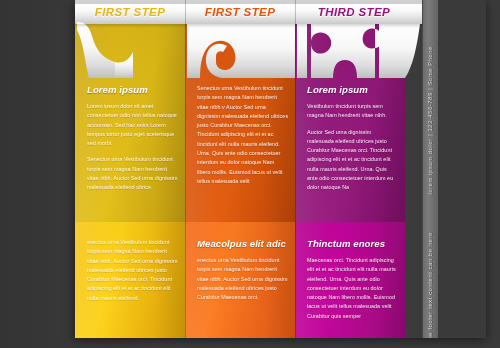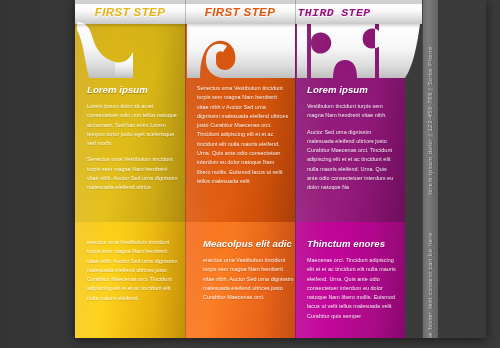--- a/index.html
+++ b/index.html
@@ -65,21 +65,21 @@
   .tabs { position:absolute; left:0; top:0; width:347px; height:24px; z-index:7; }
   .tab {
     position:absolute; top:0; height:24px; width:110px;
     display:flex; align-items:center; justify-content:center;
     font-size:11.5px; font-weight:bold; font-style:italic;
     letter-spacing:.4px; white-space:nowrap;
     text-shadow:0 1px 0 rgba(255,255,255,.85);
   }
   .tab.t1 { left:0px;   color:#e8b613; }
   .tab.t2 { left:110px; color:#e4550a; }
-  .tab.t3 { left:204px; color:#9b0f80;font-family:Liberation Mono, monospace; }
+  .tab.t3 { left:224px; color:#9b0f80; }
 
   
   .block { position:absolute; left:12px; width:92px; z-index:8; }
   .block.upper { top:84px; }
   .block.lower { top:238px; }
 
   .blk-title {
     color:#ffffff; font-size:9.6px; font-weight:bold;
     letter-spacing:.05px; margin-bottom:7px;
     text-shadow:0 1px 1px rgba(0,0,0,.30);
@@ -250,21 +250,21 @@
     <div class="block upper" style="left:232px">
       <div class="blk-title">Lorem ipsum</div>
       <div class="blk-para">Vestibulum tincidunt turpis sem magna Nam hendrerit vitae nibh.</div>
       <div class="blk-para">Auctor Sed urna dignissim malesuada eleifend ultrices justo Curabitur Maecenas orci. Tincidunt adipiscing elit et et ac tincidunt elit nulla mauris eleifend. Urna. Quis ante odio consectetuer interdum eu dolor natoque Na</div>
     </div>
 
     <div class="block lower" style="left:12px">
       <div class="blk-para">enectus urna Vestibulum tincidunt turpis sem magna Nam hendrerit vitae nibh. Auctor Sed urna dignissim malesuada eleifend ultrices justo Curabitur Maecenas orci. Tincidunt adipiscing elit et et ac tincidunt elit nulla mauris eleifend.</div>
     </div>
 
-    <div class="block lower" style="left:128px">
+    <div class="block lower" style="left:122px">
       <div class="blk-title">Meacolpus elit adic</div>
       <div class="blk-para">enectus urna Vestibulum tincidunt turpis sem magna Nam hendrerit vitae nibh. Auctor Sed urna dignissim malesuada eleifend ultrices justo Curabitur Maecenas orci.</div>
     </div>
 
     <div class="block lower" style="left:232px">
       <div class="blk-title">Thinctum enores</div>
       <div class="blk-para">Maecenas orci. Tincidunt adipiscing elit et et ac tincidunt elit nulla mauris eleifend. Urna. Quis ante odio consectetuer interdum eu dolor natoque Nam libero mollis. Euismod lacus ut velit tellus malesuada velit Curabitur quis semper</div>
     </div>
 
     <div class="board-topshade"></div>

